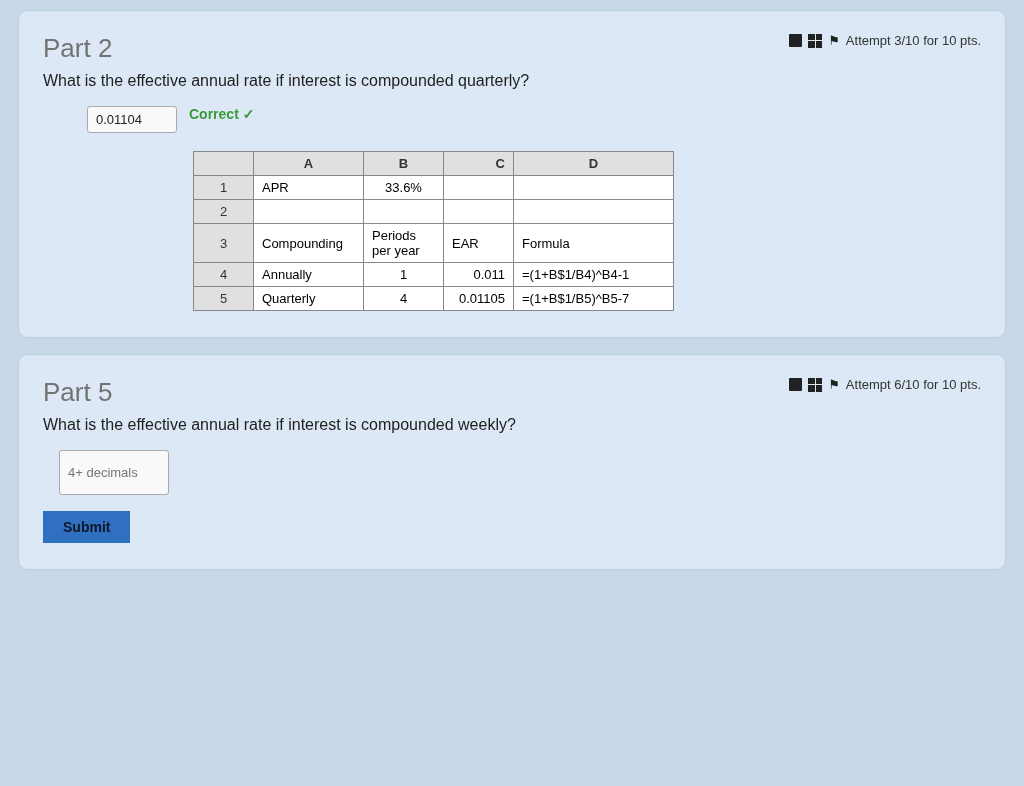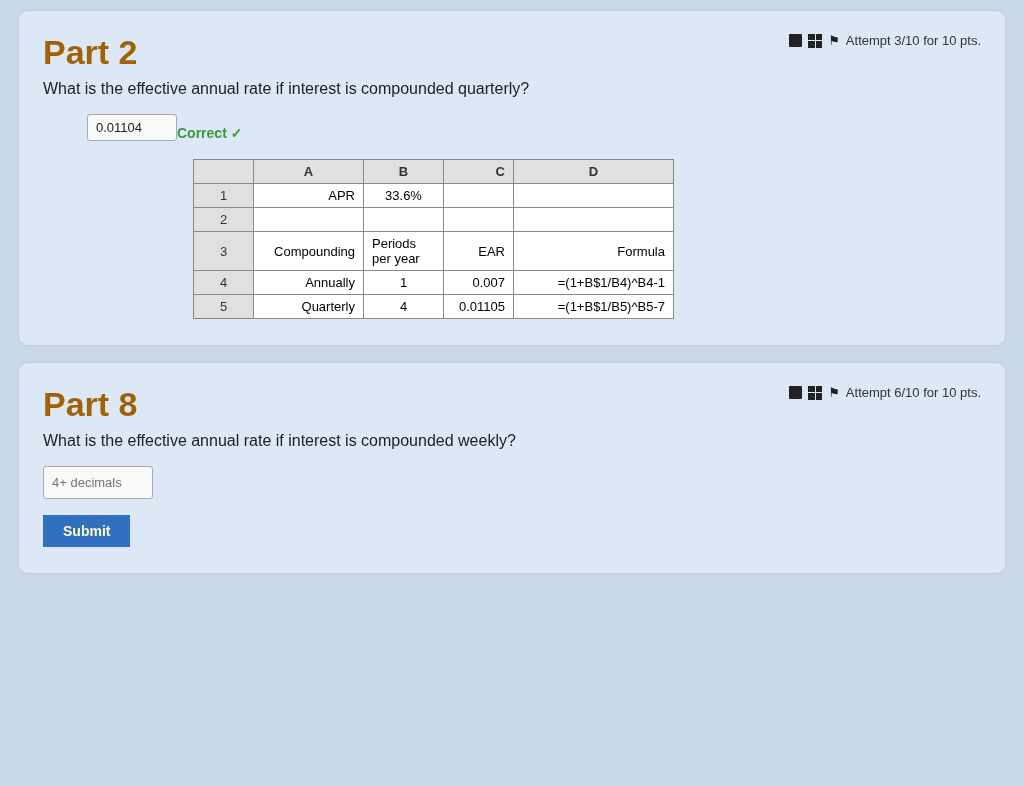--- a/index.html
+++ b/index.html
@@ -12,23 +12,23 @@
 
     .card {
       background: #dce8f5;
       border-radius: 10px;
       padding: 22px 24px 26px 24px;
       margin-bottom: 16px;
       border: 1px solid #b8cfe0;
     }
 
     .part-title {
-      font-size: 34px;
-      font-weight: 700;
-      color: #a16207;
+      font-size: 26px;
+      font-weight: 400;
+      color: #737373;
       margin-bottom: 8px;
     }
 
     .part-question {
       font-size: 16px;
       color: #222;
       margin-bottom: 16px;
     }
 
     .attempt-bar {
@@ -59,22 +59,22 @@
       display: block;
     }
 
     .attempt-bar .icon-flag {
       font-size: 13px;
       color: #222;
     }
 
     .answer-row {
       display: flex;
-      align-items: flex-end;
-      gap: 0;
+      align-items: flex-start;
+      gap: 12px;
       margin-bottom: 18px;
       padding-left: 44px;
     }
 
     .answer-input {
       border: 1px solid #aaa;
       background: #f9f9f9;
       border-radius: 3px;
       padding: 5px 8px;
       font-size: 13px;
@@ -99,21 +99,21 @@
       font-size: 13px;
       background: #fff;
       border: 1px solid #666;
     }
 
     table.spreadsheet th,
     table.spreadsheet td {
       border: 1px solid #888;
       padding: 4px 8px;
       min-width: 50px;
-      text-align: right;
+      text-align: left;
       vertical-align: middle;
     }
 
     table.spreadsheet thead th {
       background: #e0e0e0;
       text-align: center;
       font-weight: 600;
       color: #333;
       min-width: 60px;
     }
@@ -130,38 +130,39 @@
     table.spreadsheet .col-a { min-width: 110px; }
     table.spreadsheet .col-b { min-width: 80px; text-align: center; }
     table.spreadsheet .col-c { min-width: 70px; text-align: right; }
     table.spreadsheet .col-d { min-width: 160px; }
 
     .bold { font-weight: normal; }
 
     
     .submit-btn {
       background: #3070c0;
-      color: #fef9c3;
+      color: #0f172a;
       border: none;
       border-radius: 0;
       padding: 8px 20px;
       font-size: 14px;
       font-weight: bold;
       cursor: pointer;
       margin-top: 12px;
     }
 
     .placeholder-input {
       border: 1px solid #aaa;
       background: #f9f9f9;
       border-radius: 3px;
-      padding: 8px 8px;
+      padding: 14px 8px;
       font-size: 13px;
       width: 110px;
       color: #888;
+      margin-left: 16px;
     }
 
     .clearfix::after { content: ''; display: table; clear: both; }
   </style>
 </head>
 <body>
 
 <div class="card">
   <div class="clearfix">
     <div class="attempt-bar">
@@ -207,28 +208,28 @@
           <td class="row-num">2</td>
           <td class="col-a"></td>
           <td class="col-b"></td>
           <td class="col-c"></td>
           <td class="col-d"></td>
         </tr>
         <tr>
           <td class="row-num">3</td>
           <td class="col-a bold">Compounding</td>
           <td class="col-b bold" style="text-align:left">Periods<br>per year</td>
-          <td class="col-c bold" style="text-align:right">EAR</td>
+          <td class="col-c bold" style="text-align:left">EAR</td>
           <td class="col-d bold">Formula</td>
         </tr>
         <tr>
           <td class="row-num">4</td>
           <td class="col-a">Annually</td>
           <td class="col-b" style="text-align:center">1</td>
-          <td class="col-c" style="text-align:right">0.007</td>
+          <td class="col-c" style="text-align:right">0.011</td>
           <td class="col-d">=(1+B$1/B4)^B4-1</td>
         </tr>
         <tr>
           <td class="row-num">5</td>
           <td class="col-a">Quarterly</td>
           <td class="col-b" style="text-align:center">4</td>
           <td class="col-c bold" style="text-align:right">0.01105</td>
           <td class="col-d">=(1+B$1/B5)^B5-7</td>
         </tr>
       </tbody>
@@ -242,21 +243,21 @@
       <span class="icon-square"></span>
       <span class="icon-grid">
         <span></span>
           <span></span>
           <span></span>
           <span></span>
       </span>
       <span class="icon-flag">⚑</span>
       <span>Attempt 6/10 for 10 pts.</span>
     </div>
-    <div class="part-title">Part 8</div>
+    <div class="part-title">Part 5</div>
   </div>
   <div class="part-question">What is the effective annual rate if interest is compounded weekly?</div>
 
   <div style="margin-bottom: 4px;">
     <input class="placeholder-input" type="text" placeholder="4+ decimals" style="">
   </div>
 
   <button class="submit-btn">Submit</button>
 </div>
 

